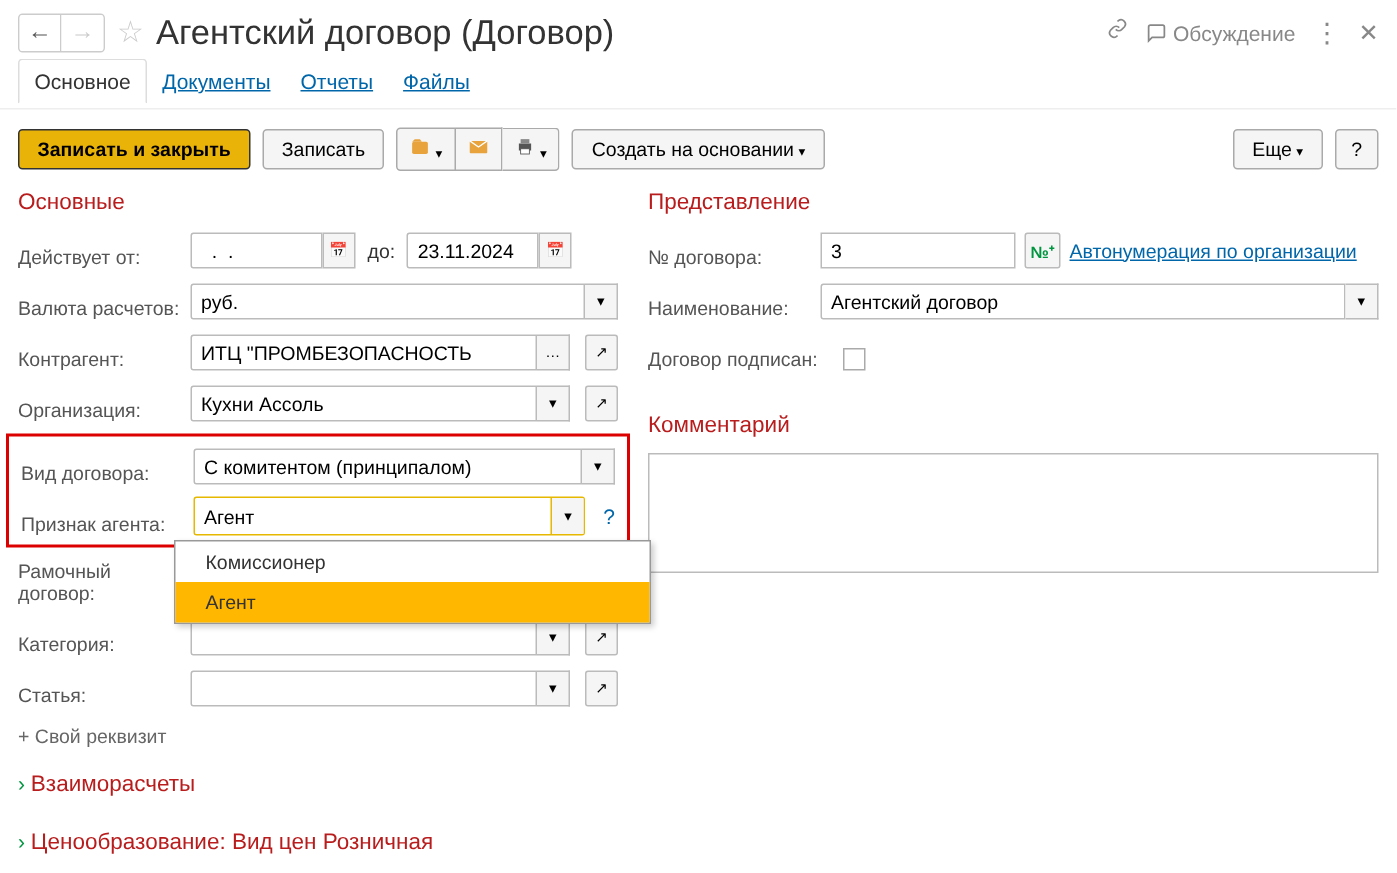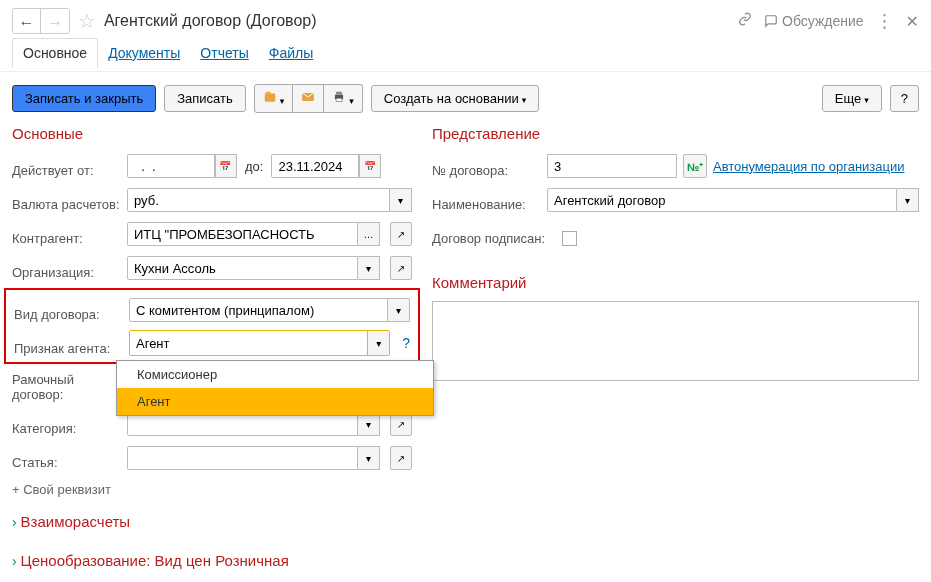--- a/index.html
+++ b/index.html
@@ -3,35 +3,35 @@
 <meta charset="utf-8">
 <style>
 * { box-sizing: border-box; margin: 0; padding: 0; }
 body { font-family: Arial, sans-serif; font-size: 13px; color: #333; background: #fff; width: 931px; height: 582px; overflow: hidden; }
 
 .header { display: flex; align-items: center; padding: 8px 12px 4px; }
 .nav-btns { display: flex; gap: 0; border: 1px solid #ccc; border-radius: 3px; overflow: hidden; }
 .nav-btn { width: 28px; height: 24px; display: flex; align-items: center; justify-content: center; background: #fff; border: none; cursor: pointer; font-size: 16px; color: #555; }
 .nav-btn:first-child { border-right: 1px solid #ccc; }
 .star-icon { margin: 0 8px; color: #ccc; font-size: 20px; }
-.page-title { font-size: 16px; color: #333; flex: 1; }
+.page-title { font-size: 23px; color: #333; flex: 1; }
 .header-right { display: flex; align-items: center; gap: 12px; color: #888; }
 .link-icon { font-size: 16px; cursor: pointer; }
 .discuss-link { display: flex; align-items: center; gap: 4px; cursor: pointer; font-size: 14px; }
 .dots-icon { font-size: 18px; cursor: pointer; }
 .close-icon { font-size: 16px; cursor: pointer; }
 
 .tabs { display: flex; gap: 0; padding: 0 12px; border-bottom: none; align-items: baseline; }
 .tab { padding: 6px 10px; cursor: pointer; font-size: 14px; }
 .tab.active { background: #fff; border: 1px solid #ddd; border-bottom: 1px solid #fff; border-radius: 3px 3px 0 0; margin-bottom: -1px; }
 .tab.link { color: #0066aa; text-decoration: underline; }
 
 .toolbar { display: flex; align-items: center; gap: 8px; padding: 12px; border-top: 1px solid #eee; margin-top: 4px; }
 .btn { padding: 5px 12px; border: 1px solid #aaa; border-radius: 3px; background: #f5f5f5; cursor: pointer; font-size: 13px; }
-.btn.primary { background: #3b82f6; border-color: #333; font-weight: normal; text-align: center; }
+.btn.primary { background: #eab308; border-color: #333; font-weight: bold; text-align: center; }
 .btn-group { display: flex; }
 .btn-group .btn { border-radius: 0; padding: 5px 8px; }
 .btn-group .btn:first-child { border-radius: 3px 0 0 3px; }
 .btn-group .btn:last-child { border-radius: 0 3px 3px 0; }
 .btn-group .btn + .btn { border-left: none; }
 .btn .caret::after { content: "▾"; margin-left: 3px; font-size: 9px; }
 .toolbar-spacer { flex: 1; }
 
 .form-area { display: flex; gap: 20px; padding: 0 12px; }
 .col-left { width: 400px; }

